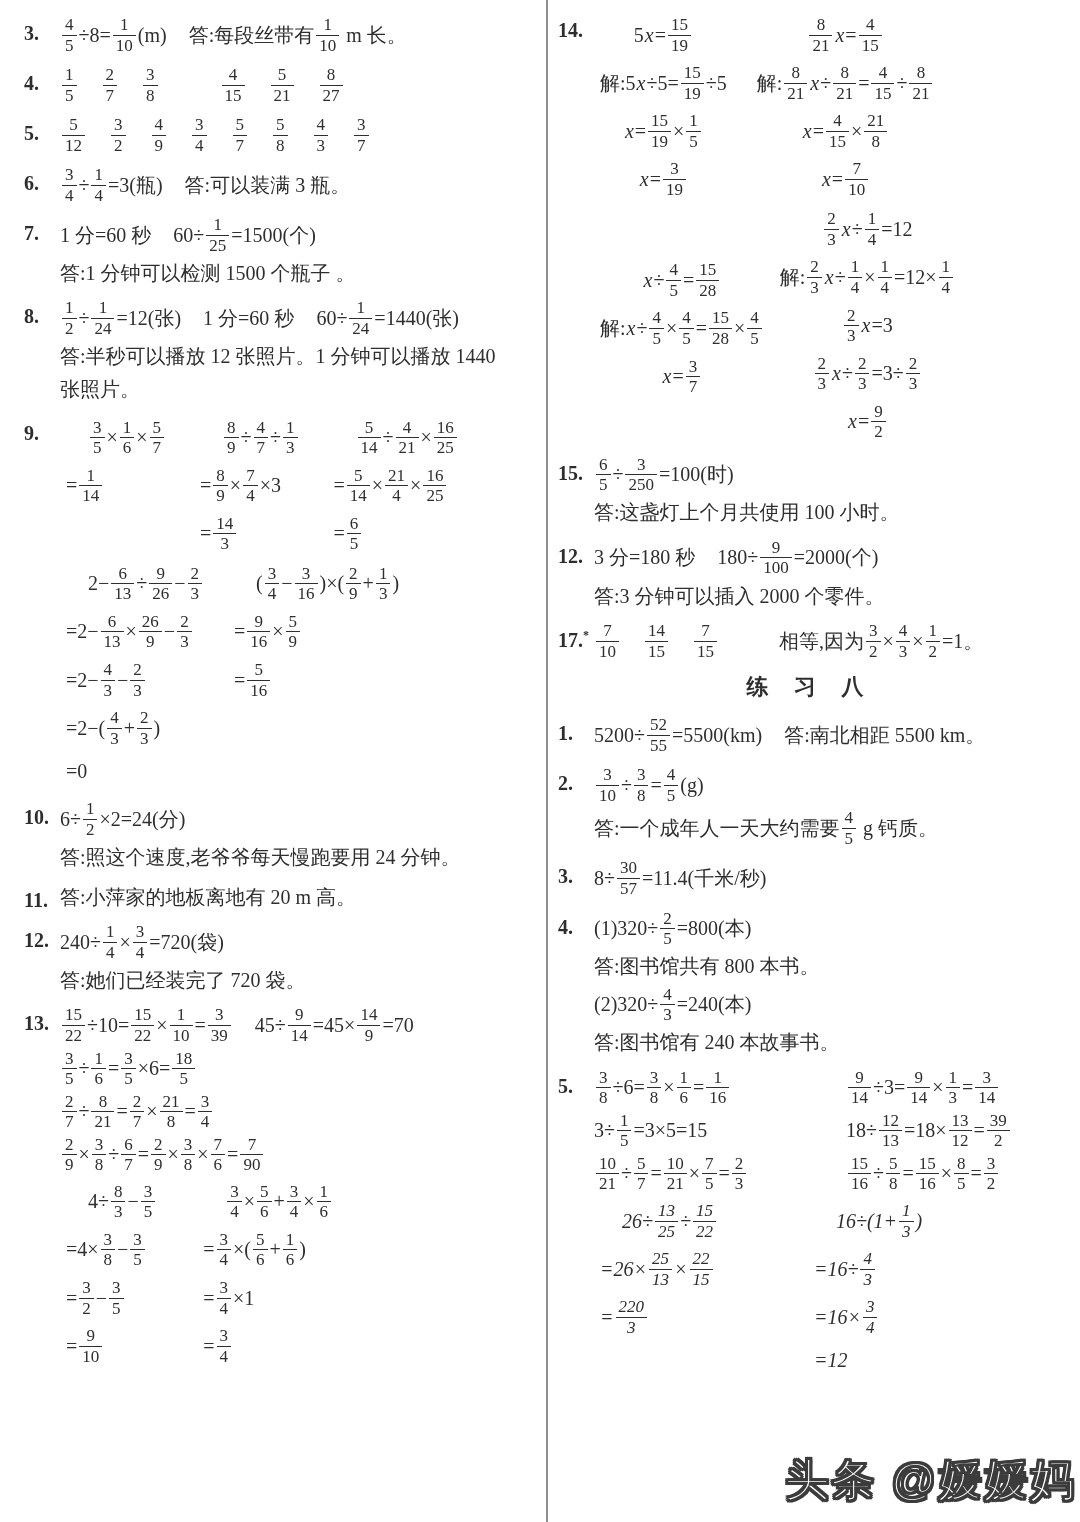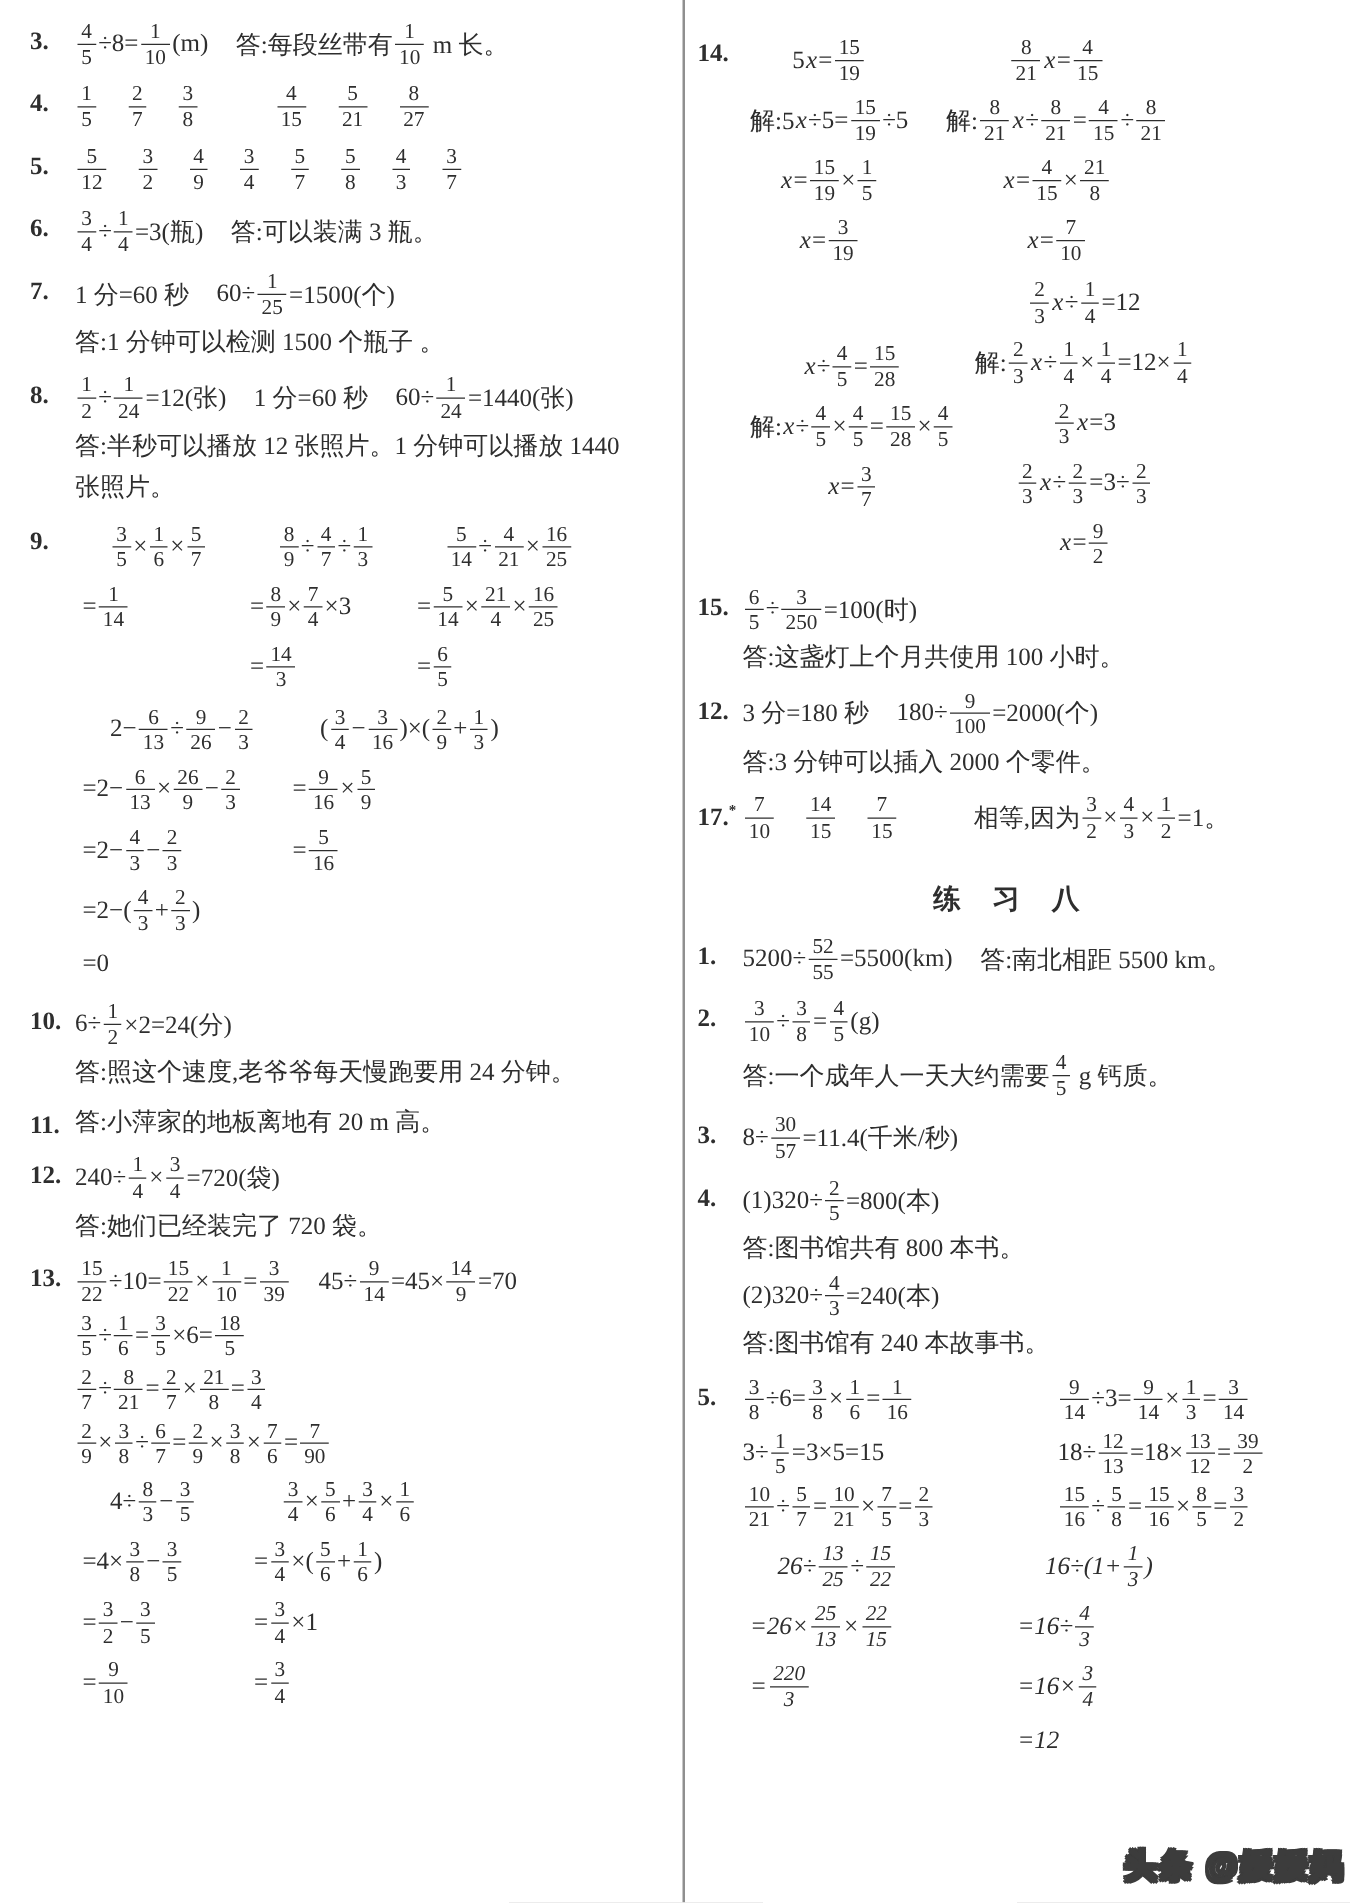--- a/index.html
+++ b/index.html
@@ -3,21 +3,21 @@
 <meta charset="utf-8">
 <style>
   html,body{margin:0;padding:0;background:#ddd;}
   .page{
     position:relative;width:1080px;height:1522px;background:#ffffff;
     font-family:"Liberation Serif","DejaVu Serif",serif;color:#2e2e2e;
     overflow:hidden;margin:0 auto;
   }
   .col{position:absolute;top:0;display:flex;flex-direction:column;}
   #col-left{left:24px;width:516px;padding-top:10px;}
-  #col-right{left:558px;width:504px;padding-top:20px;}
+  #col-right{left:558px;width:504px;padding-top:7px;}
   .divider{position:absolute;left:546px;top:0;width:2px;height:100%;background:#8f8f8f;}
 
   .item{display:flex;align-items:flex-start;margin:2px 0;}
   .num{flex:0 0 36px;font-weight:700;font-size:20px;padding-top:10px;white-space:nowrap;}
   .num sup{font-size:12px;}
   .body{flex:1;min-width:0;}
 
   .mline{display:flex;align-items:center;column-gap:22px;margin:3px 0;min-height:30px;white-space:nowrap;}
   .cell{display:inline-flex;align-items:center;white-space:nowrap;font-size:20px;}
   .cell.sp{width:16px;}
@@ -30,26 +30,26 @@
   .work{display:flex;column-gap:40px;margin:2px 0 2px 6px;}
   .wg{display:flex;flex-direction:column;}
   .wg .mline{margin:4px 0;}
   .wg.c .mline{justify-content:center;}
   .mline.ind{margin-left:22px;}
   .mline.wsp{min-height:43px;}
 
   .mline.grid2{column-gap:0;}
   .grid2 .cell:first-child{flex:0 0 auto;min-width:252px;}
 
-  .xhead{font-size:22px;font-weight:700;text-align:center;letter-spacing:10px;margin:25px 0 8px;}
+  .xhead{font-size:22px;font-weight:700;text-align:center;letter-spacing:10px;margin:6px 0 8px;}
 
   .watermark{
     position:absolute;right:4px;bottom:12px;
     font-family:"Liberation Sans","DejaVu Sans",sans-serif;
-    font-weight:700;font-size:26px;letter-spacing:2px;color:#ffffff;
+    font-weight:400;font-size:44px;letter-spacing:2px;color:#ffffff;
     -webkit-text-stroke:2px #3c3c3c;
     text-shadow:2px 0 0 #3c3c3c,-2px 0 0 #3c3c3c,0 2px 0 #3c3c3c,0 -2px 0 #3c3c3c,
                 2px 2px 0 #3c3c3c,-2px -2px 0 #3c3c3c,2px -2px 0 #3c3c3c,-2px 2px 0 #3c3c3c;
   }
 </style>
 </head>
 <body>
 
 <div class="page" style="background: rgb(255, 255, 255); color: rgb(46, 46, 46);">
   <div class="col" id="col-left">

